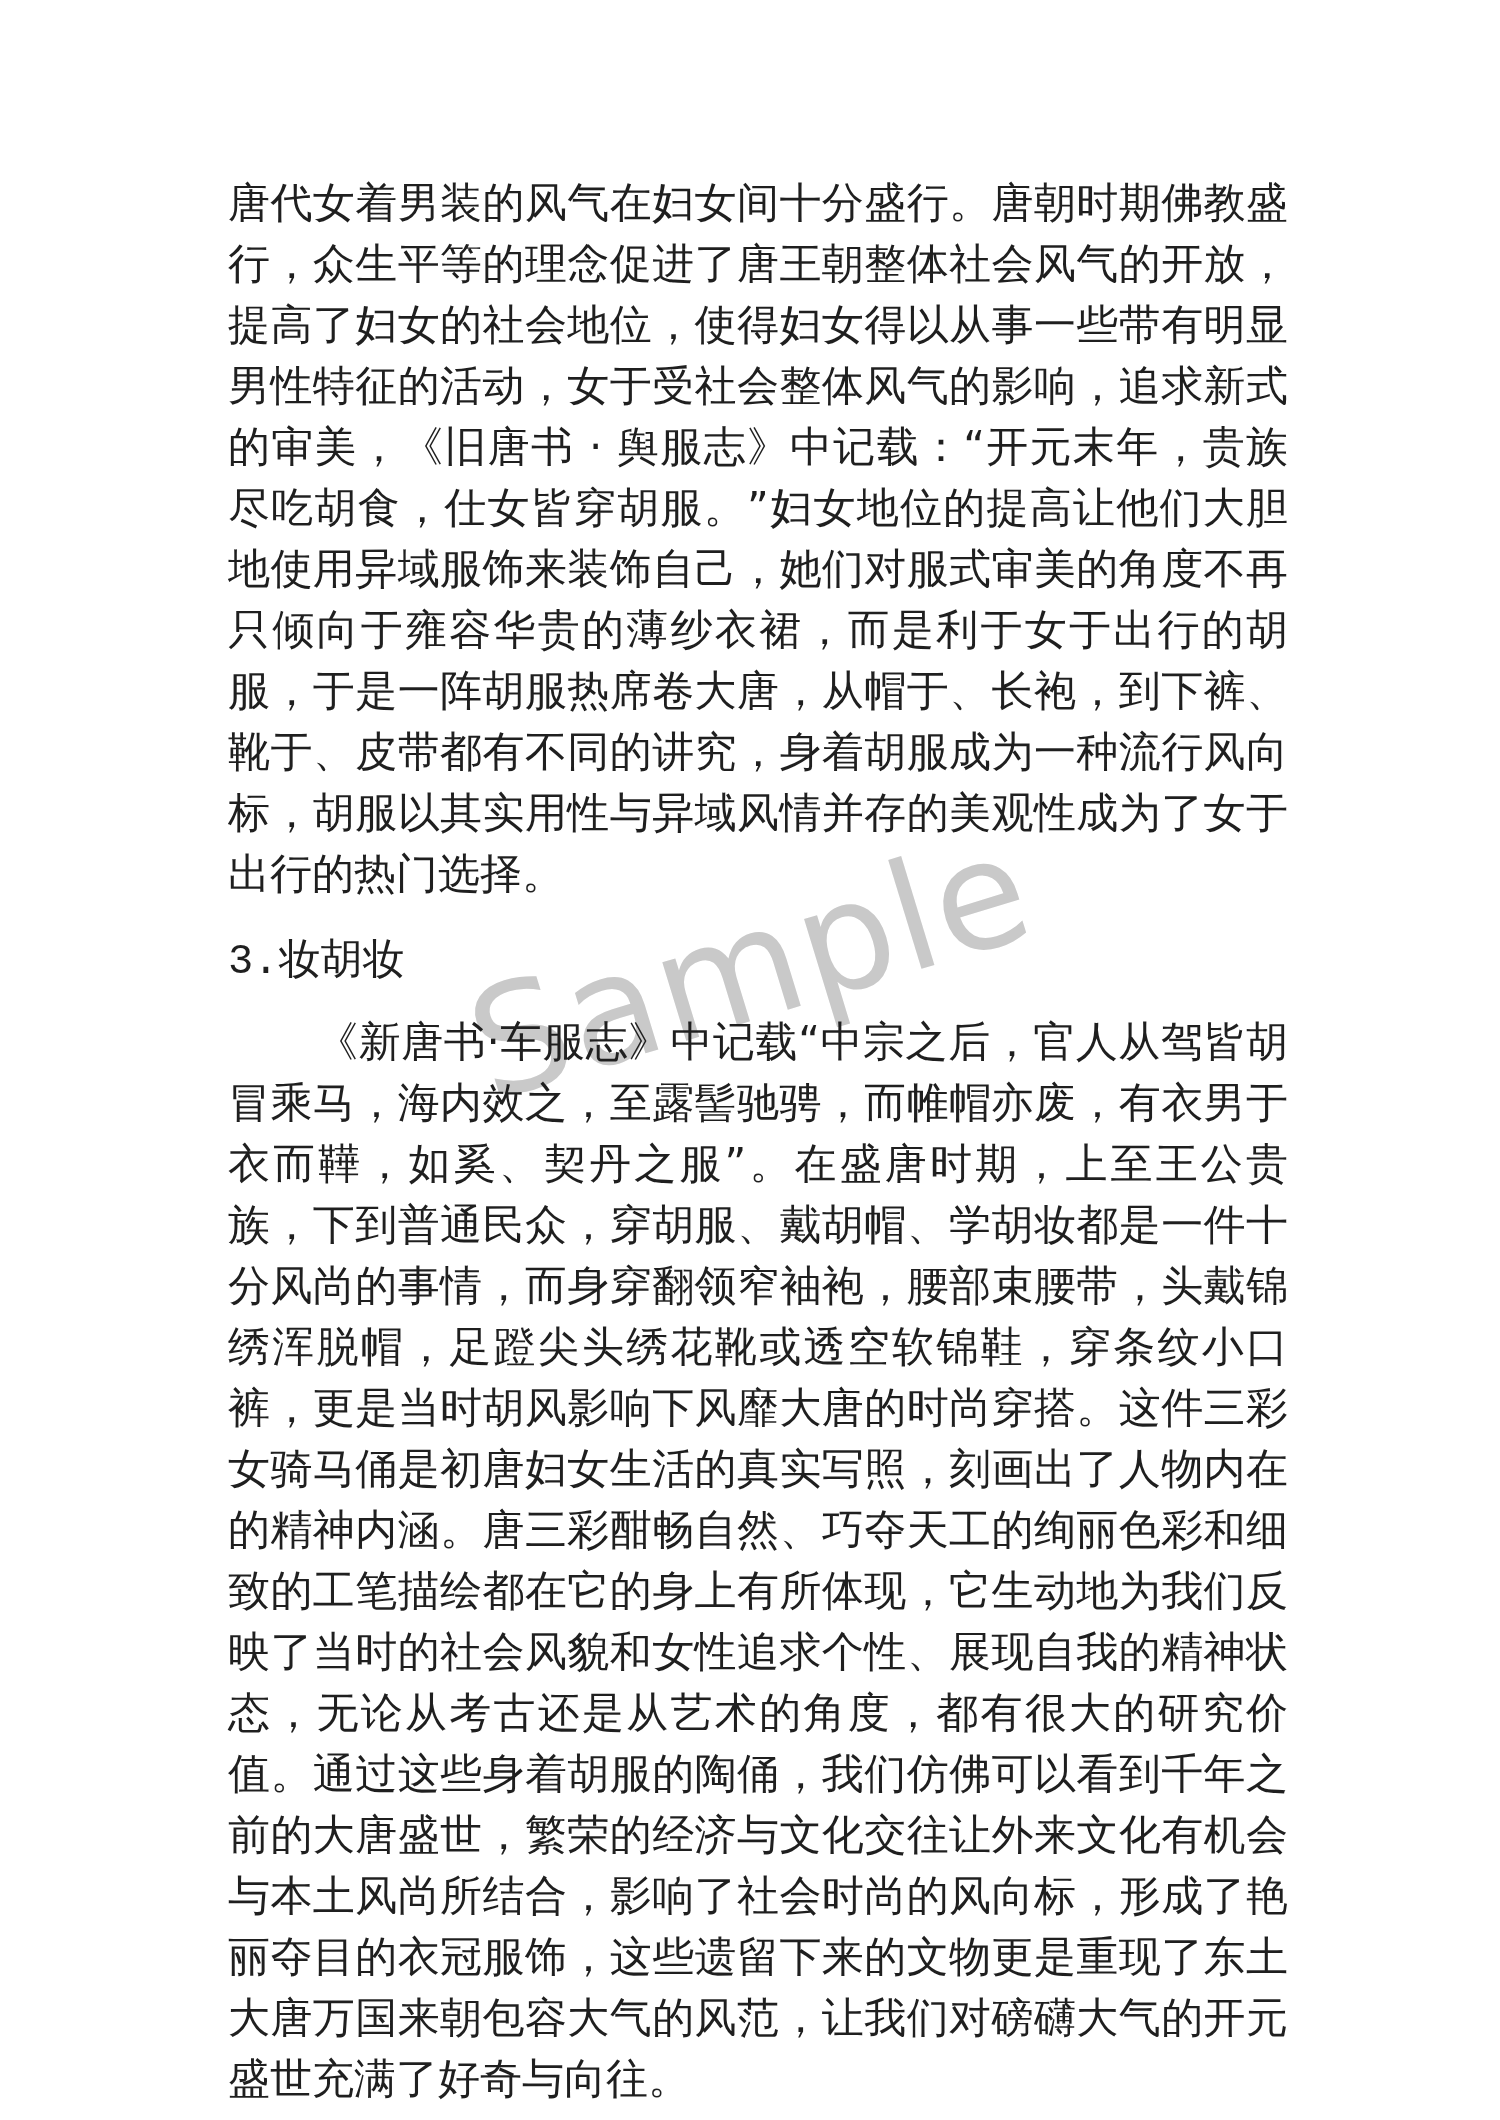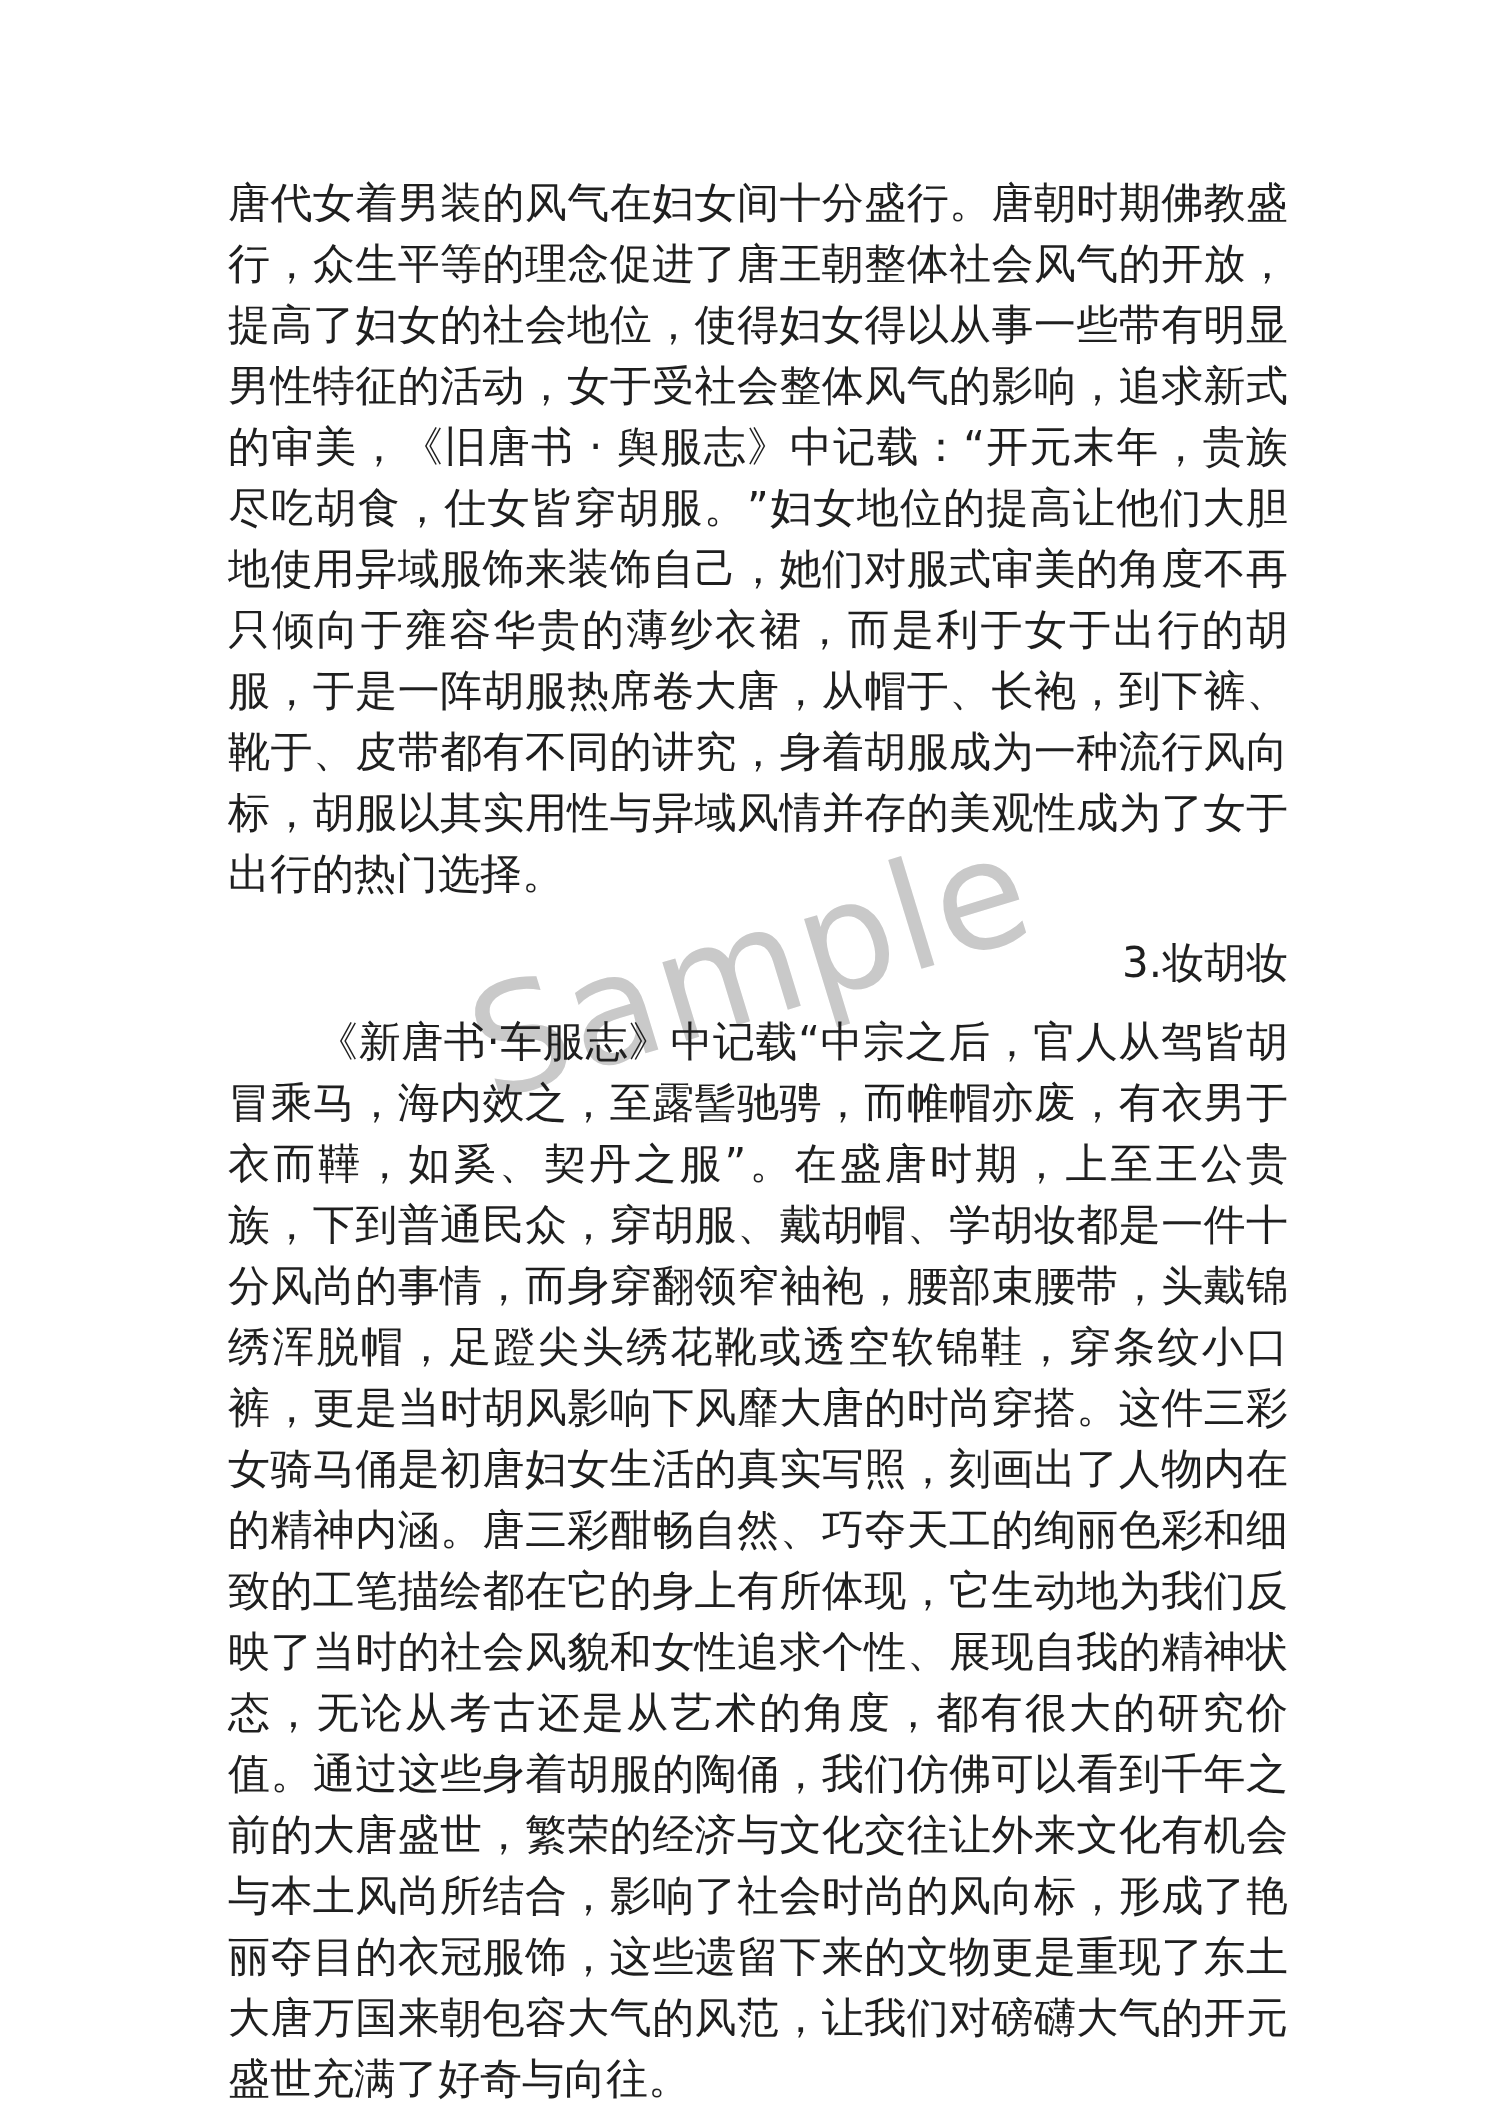--- a/index.html
+++ b/index.html
@@ -41,21 +41,22 @@
     line-height: 61px;
     text-align: justify;
     text-justify: inter-ideograph;
     word-break: break-all;
   }
   .content p {
     margin: 0 0 28px 0;
   }
   .content p.heading {
     margin: 6px 0 18px 0;
-    text-align: right;
+    text-align: left;
+    font-family: Liberation Mono, monospace;
   }
   .content p.first-line-indent {
     text-indent: 2.1em;
   }
 </style>
 </head>
 <body>
 
 <div class="page">
   <div class="watermark">Sample</div>

